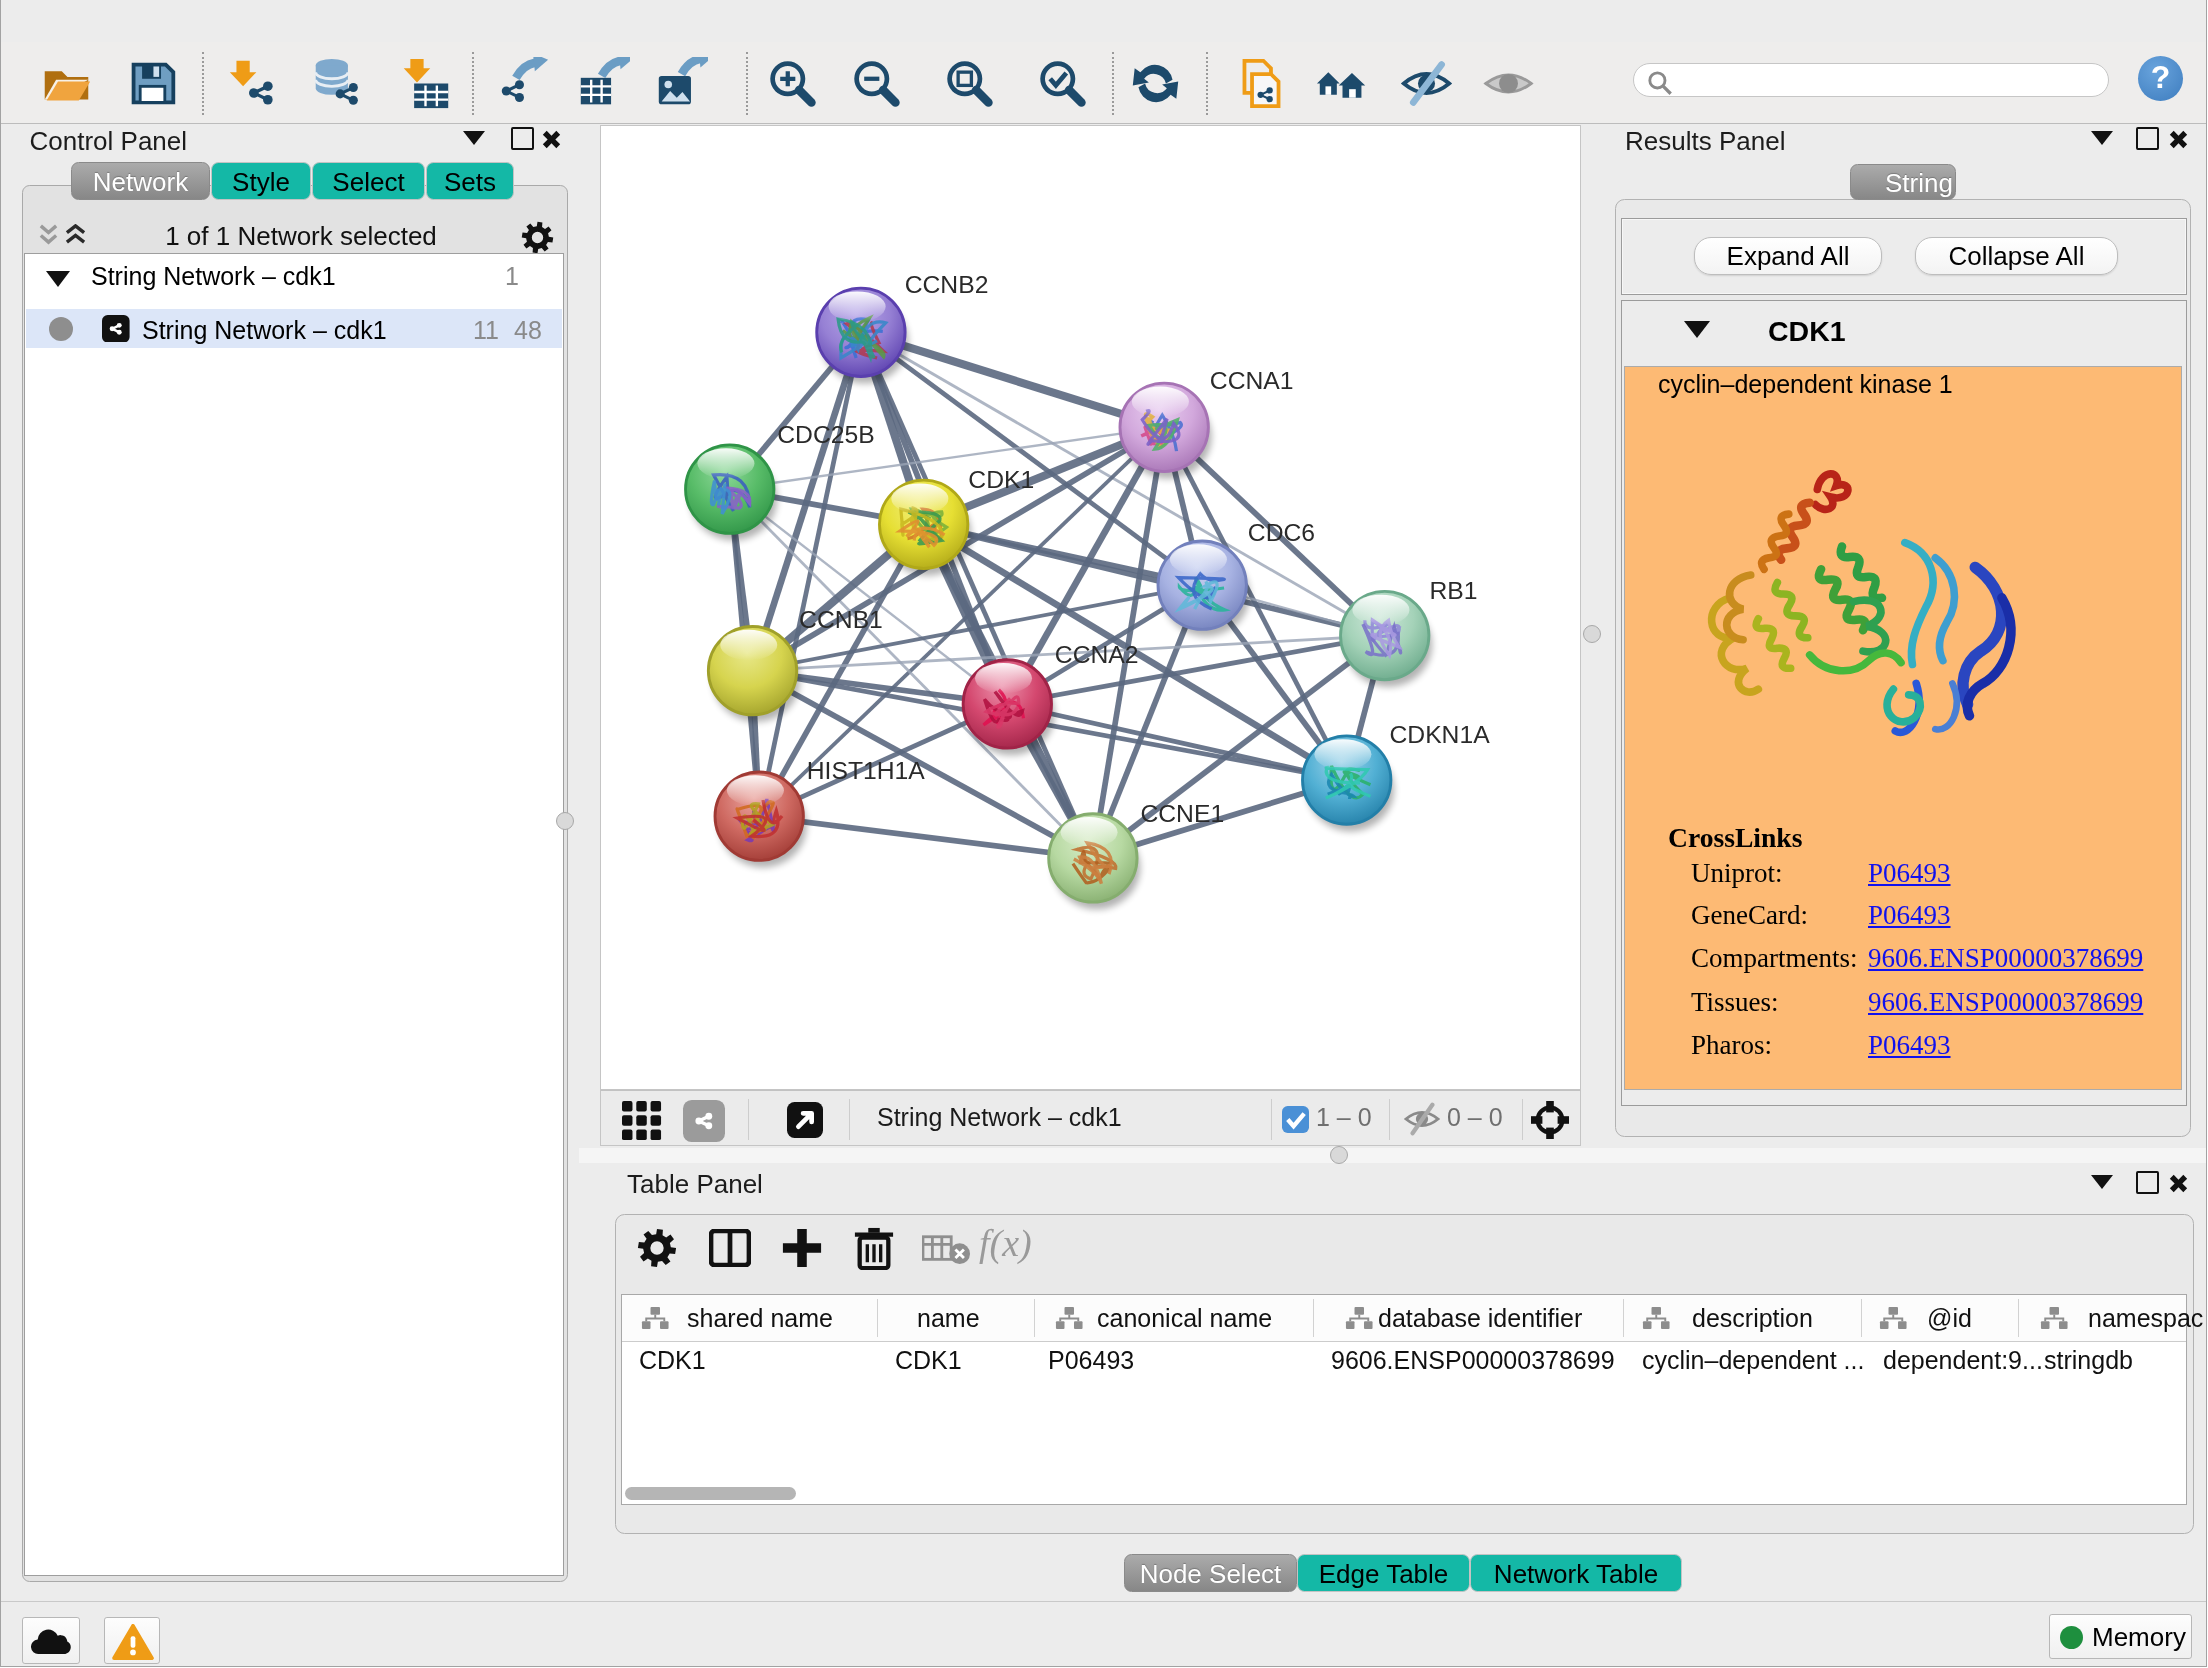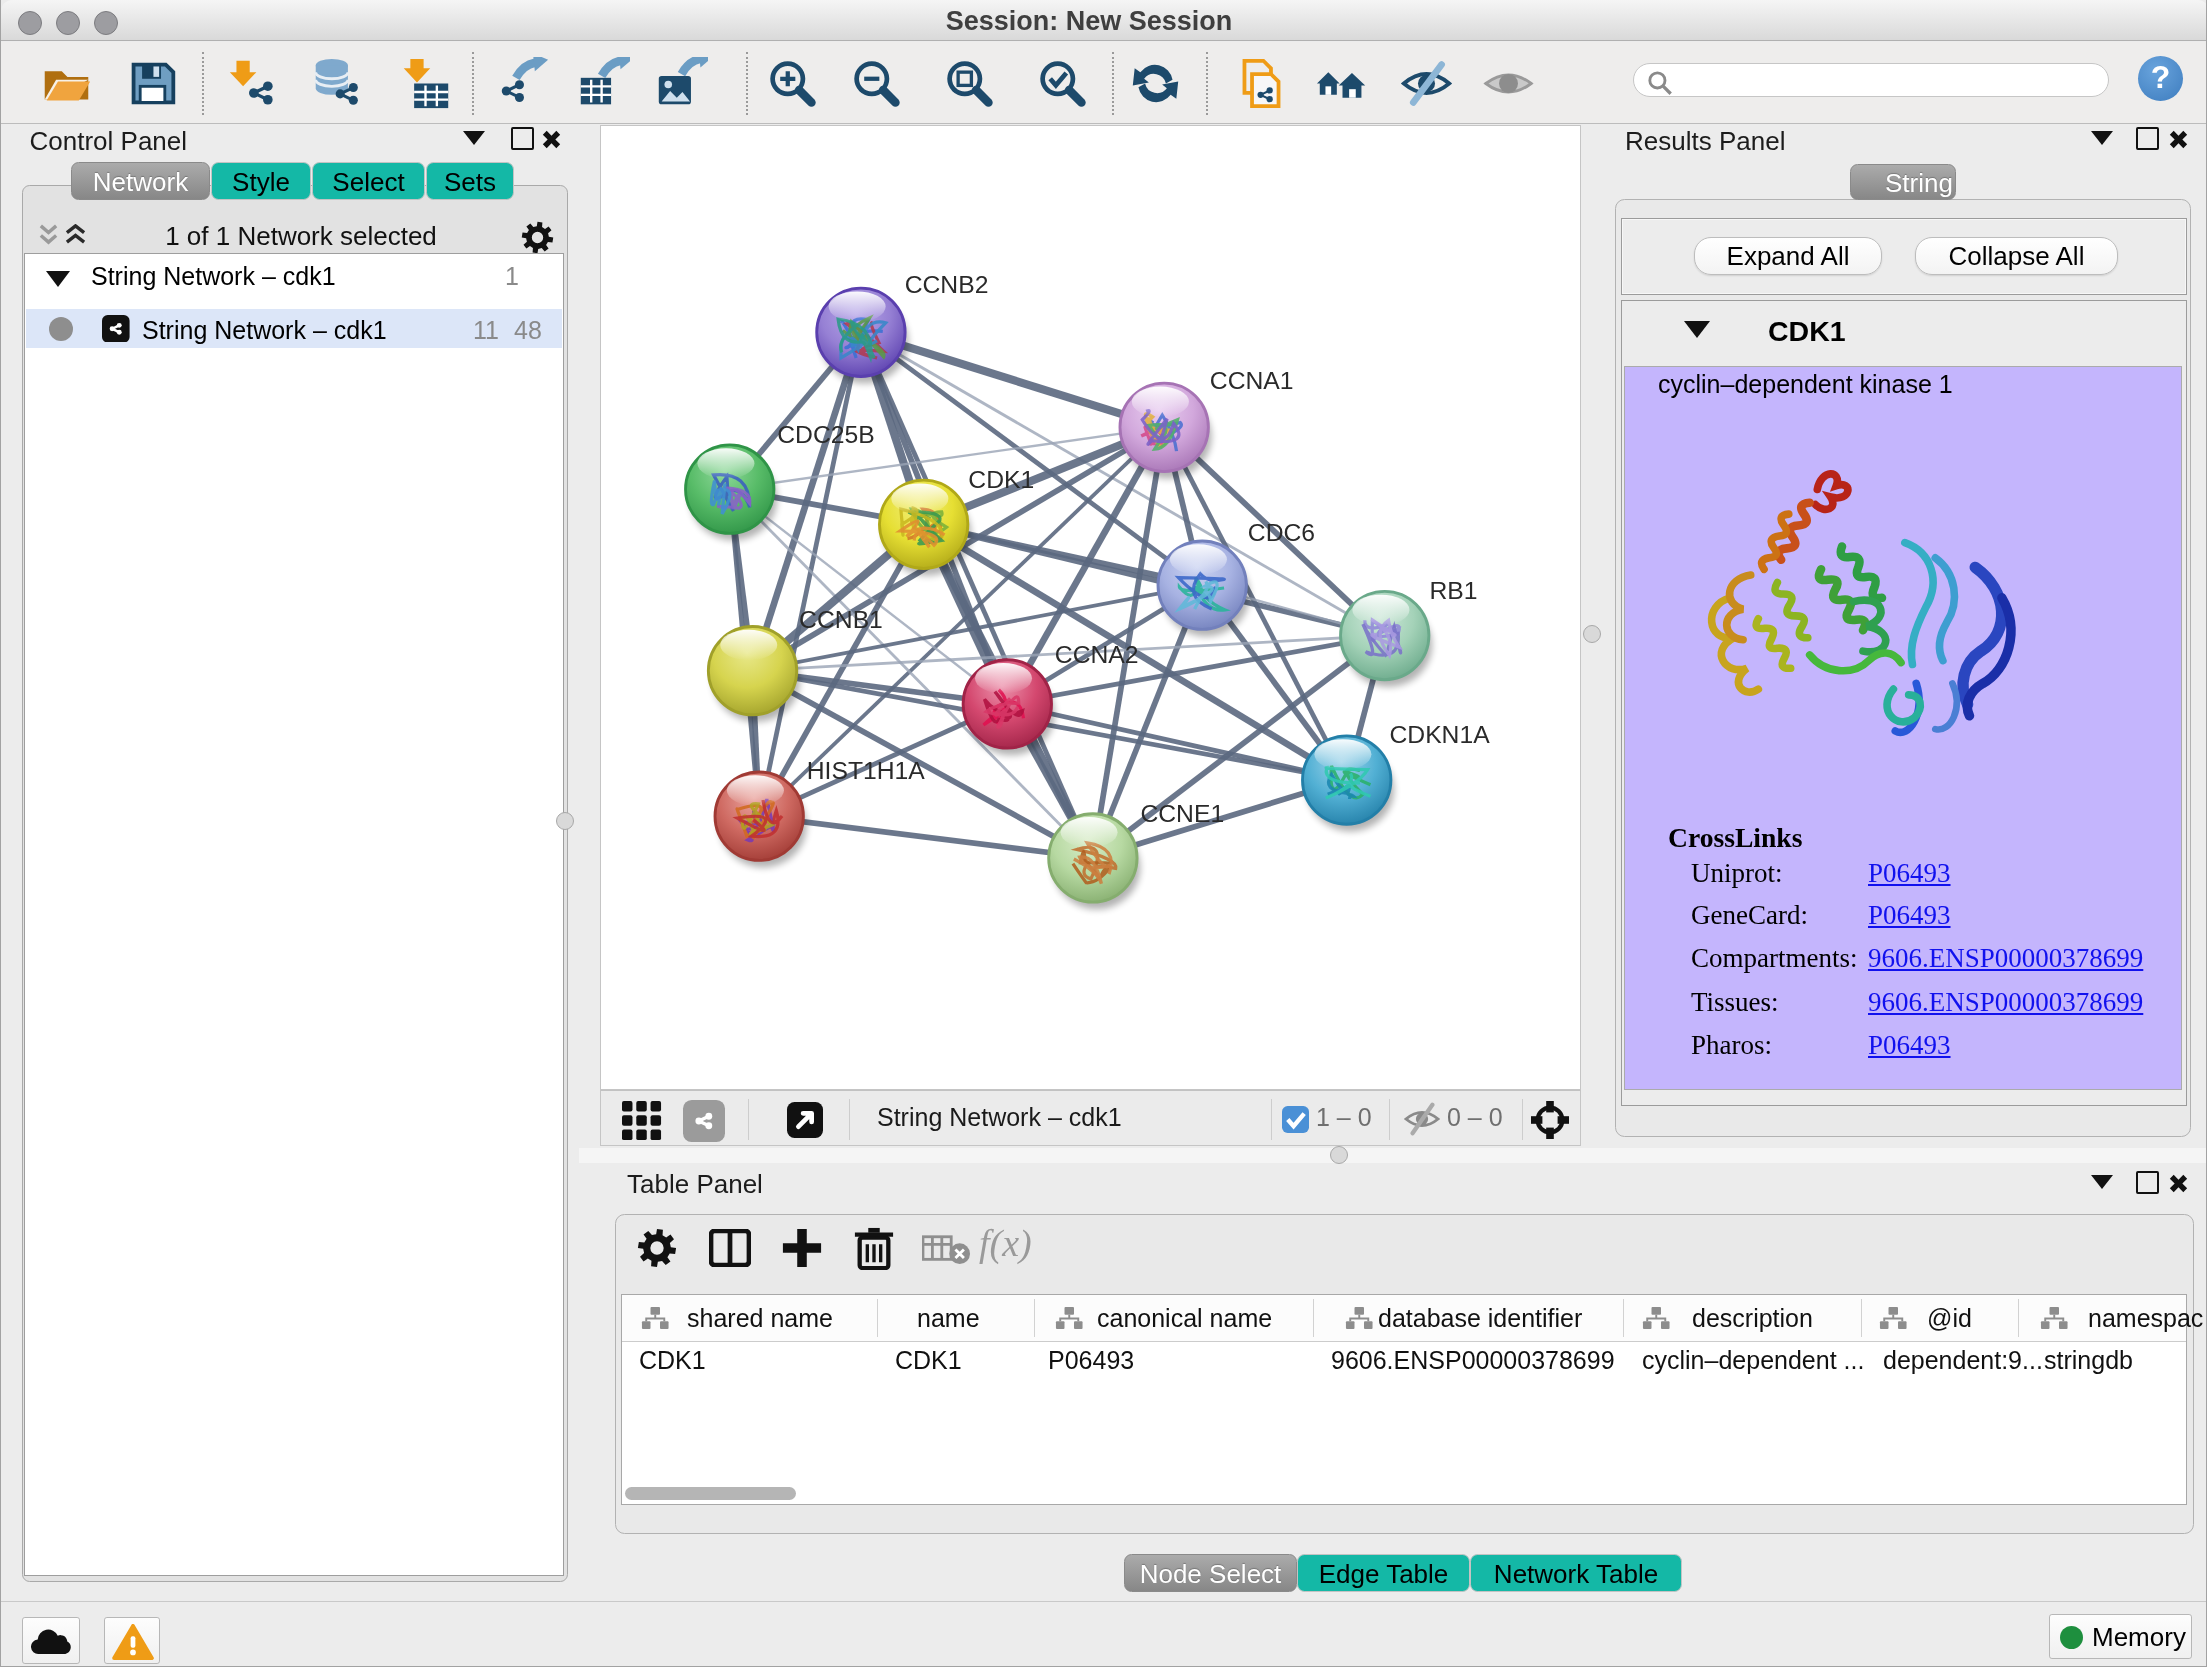--- a/index.html
+++ b/index.html
@@ -42,21 +42,21 @@
   #netbar{left:599px;top:1090px;width:981px;height:56px;background:#ebebeb;
      border:1px solid #c5c5c5;border-top:1px solid #c2c2c2;box-sizing:border-box;}
   .vsep{position:absolute;top:7.6px;height:41px;width:0;border-left:1.9px solid #cdcdcd;}
   
   #rpanel-box{left:1614px;top:199px;width:574px;height:936px;background:#e9e9e9;
      border:1px solid #b2b2b2;border-radius:9.5px;}
   #rbox1{left:1620px;top:218px;width:564px;height:75px;background:#ececec;
      border:1px solid #9b9b9b;box-shadow:inset 0 0 0 1px #f7f7f7;}
   #rbox2{left:1620px;top:300px;width:564px;height:804px;background:#ececec;
      border:1px solid #9b9b9b;}
-  #rcontent{left:1623px;top:366px;width:558px;height:724px;background:#c4b5fd;
+  #rcontent{left:1623px;top:366px;width:558px;height:724px;background:#fdba74;
      border:1px solid #ababab;box-sizing:border-box;}
   .btn{position:absolute;background:linear-gradient(#ffffff,#f3f3f3);border:1px solid #bdbdbd;
      border-radius:17px;text-align:center;font-size:26px;color:#000;
      box-shadow:0 1px 1.9px rgba(0,0,0,.12);}
   .serif{font-family:"Liberation Serif",serif;}
   .link{color:#1111ee;text-decoration:underline;}
   
   #tpanel-box{left:614px;top:1214px;width:1577px;height:318px;background:#e9e9e9;
      border:1px solid #b2b2b2;border-radius:9.5px;}
   #ttable{left:620px;top:1294px;width:1566px;height:211px;background:#fff;
@@ -66,26 +66,20 @@
   .colsep{position:absolute;top:3.8px;height:38px;width:0;border-left:1.9px solid #d2d2d2;}
   
   #statusline{left:0px;top:1601px;width:2208px;height:0px;border-top:1.9px solid #c9c9c9;}
   .sbtn{position:absolute;background:linear-gradient(#fdfdfd,#f0f0f0);
      border:1.9px solid #b7b7b7;border-radius:2.9px;}
 </style>
 </head>
 <body>
 <div id="win">
 
-  <div id="titlebar" class="abs">
-    <div class="tl" style="left:17px;"></div>
-    <div class="tl" style="left:55px;"></div>
-    <div class="tl" style="left:93px;"></div>
-    <div id="title">Session: New Session</div>
-  </div>
 
   <div id="toolbar" class="abs">
     <svg class="abs" style="left:39px;top:15px;" width="53" height="53" viewBox="0 0 56 56">
         <path d="M5 15 L23 15 L29 21 L51 21 L51 45 L5 45 Z" fill="#b06f10"></path>
         <path d="M51 24 L17 24 L5 45 L14 45 Z" fill="#fff" opacity="0.9"></path>
         <path d="M53 26 L19 26 L7 46 L41 46 Z" fill="#f0a43e"></path>
       </svg>
     <svg class="abs" style="left:125px;top:15px;" width="53" height="53" viewBox="0 0 56 56">
         <path d="M8 8 h34 l8 8 v32 h-42 z" fill="#6f9ec2" stroke="#16405e" stroke-width="4"></path>
         <rect x="17" y="8" width="20" height="15" fill="#16405e"></rect>

